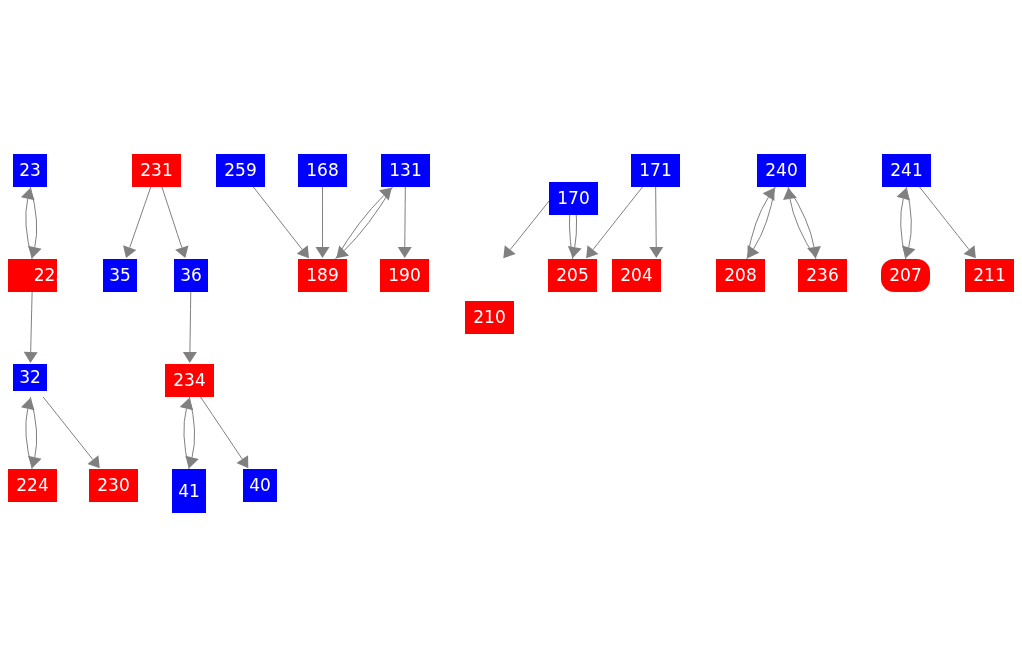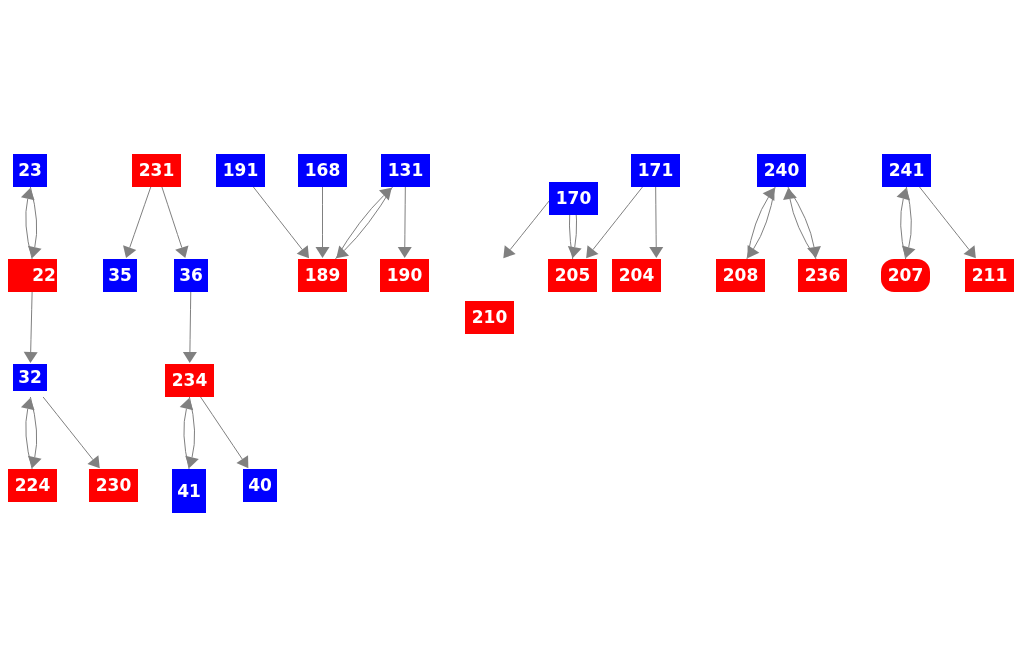--- a/index.html
+++ b/index.html
@@ -26,21 +26,21 @@
     pointer-events: none;
   }
   .node {
     position: absolute;
     display: flex;
     align-items: center;
     justify-content: center;
     color: #ffffff;
     font-family: "DejaVu Sans", sans-serif;
     font-size: 17px;
-    font-weight: bold;
+    font-weight: normal;
     letter-spacing: 0px;
     line-height: 1;
     box-sizing: border-box;
     user-select: none;
   }
   .node.blue { background: #0000ff; }
   .node.red  { background: #ff0000; justify-content: center; }
   .node-label { pointer-events: none; }
 </style>
 </head>
@@ -135,21 +135,21 @@
       <div class="node red" style="left: 165px; top: 364px; width: 49px; height: 33px;">
         <span class="node-label">234</span>
       </div>
       <div class="node blue" style="left: 172px; top: 469px; width: 34px; height: 44px;">
         <span class="node-label">41</span>
       </div>
       <div class="node blue" style="left: 243px; top: 469px; width: 34px; height: 33px;">
         <span class="node-label">40</span>
       </div>
       <div class="node blue" style="left: 216px; top: 154px; width: 49px; height: 33px;">
-        <span class="node-label">191</span>
+        <span class="node-label">259</span>
       </div>
       <div class="node blue" style="left: 298px; top: 154px; width: 49px; height: 33px;">
         <span class="node-label">168</span>
       </div>
       <div class="node blue" style="left: 381px; top: 154px; width: 49px; height: 33px;">
         <span class="node-label">131</span>
       </div>
       <div class="node red" style="left: 298px; top: 259px; width: 49px; height: 33px;">
         <span class="node-label">189</span>
       </div>

